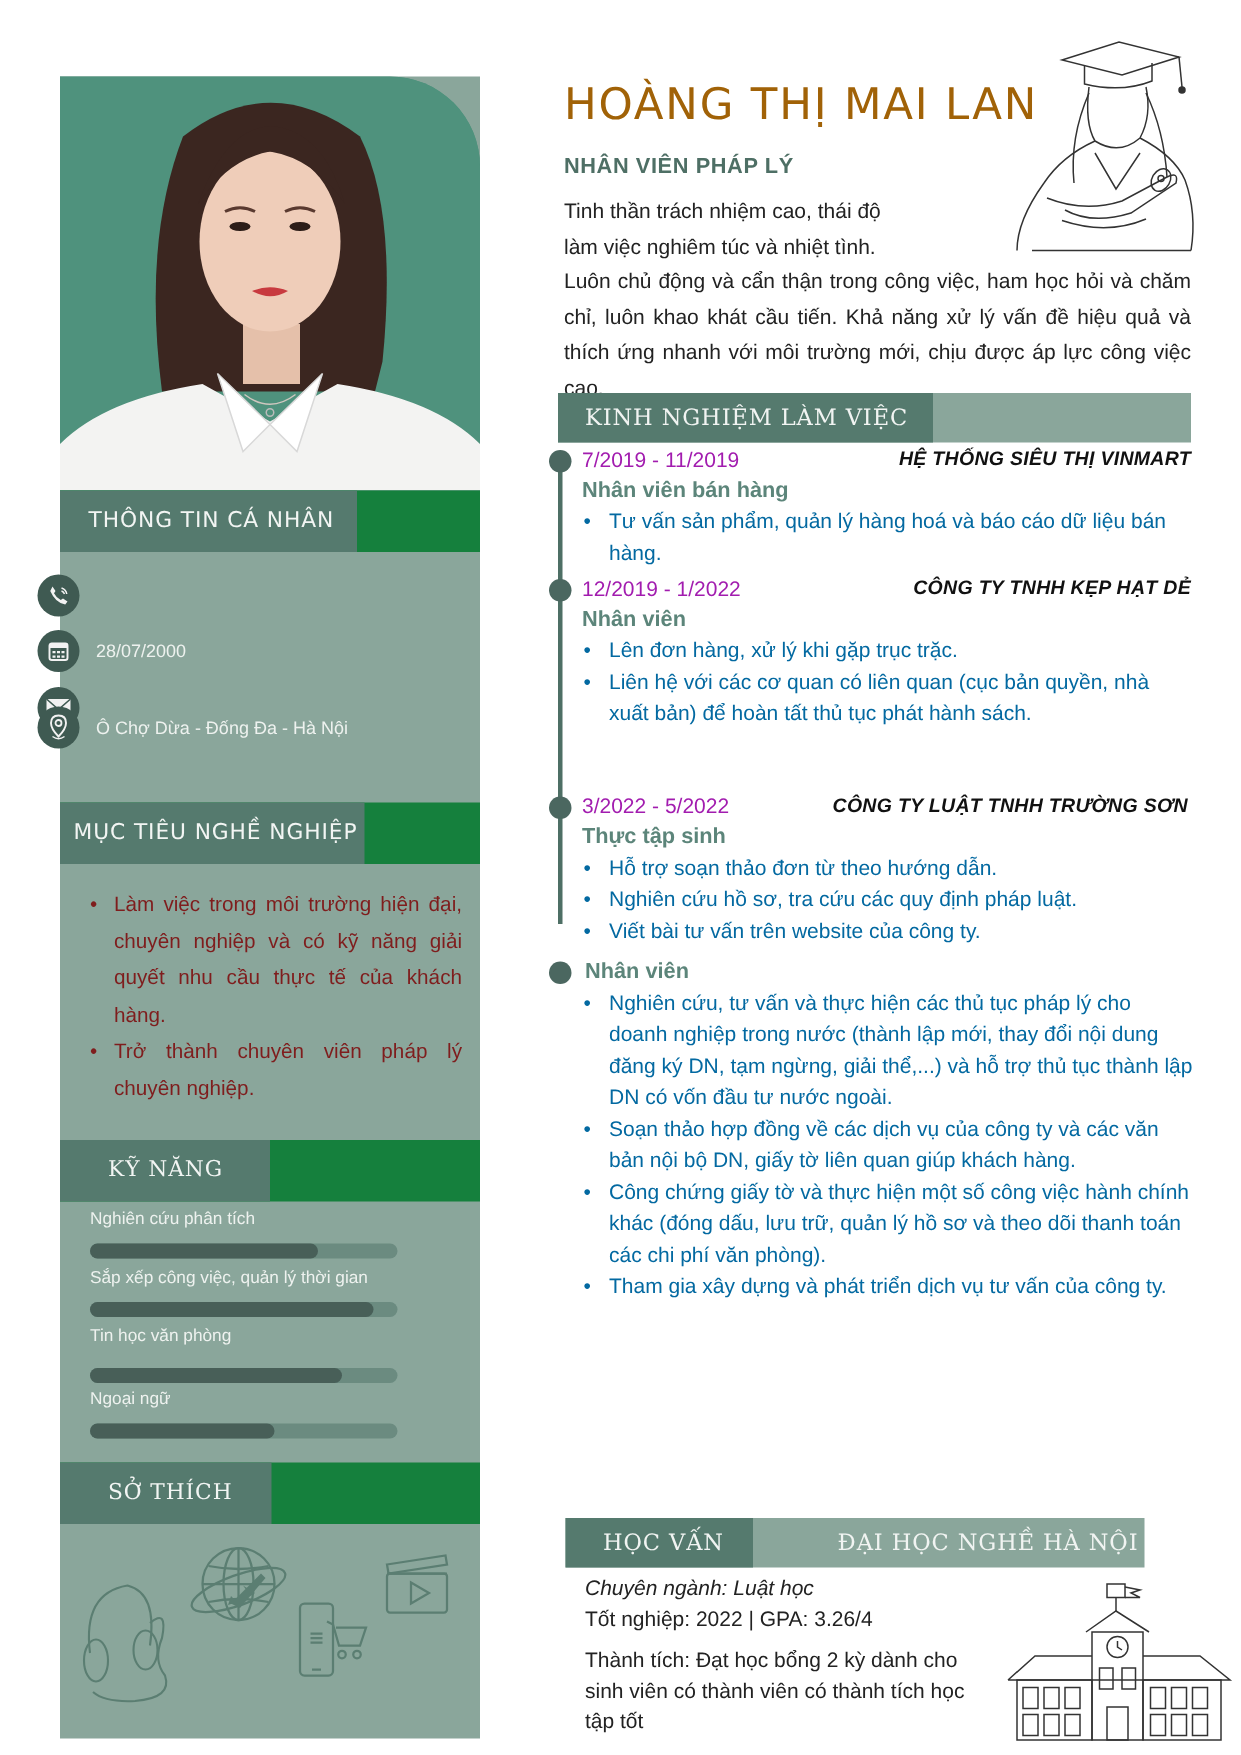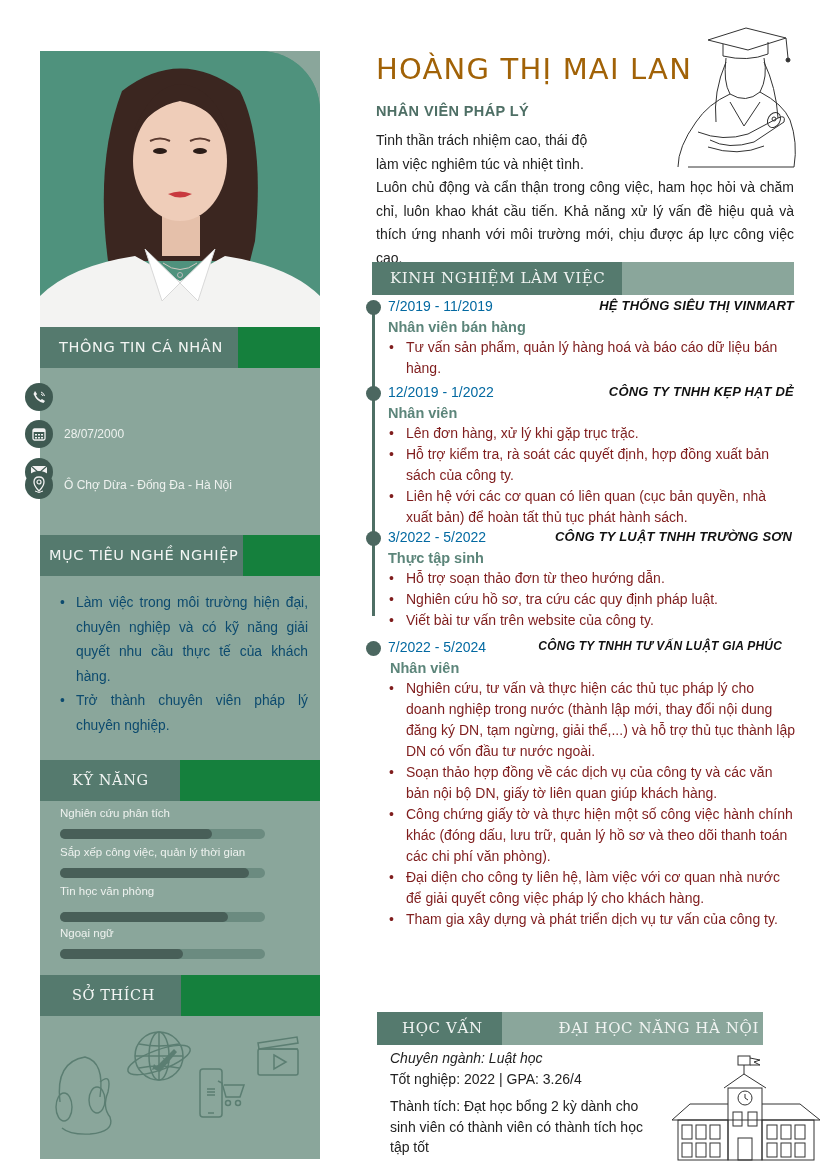--- a/index.html
+++ b/index.html
@@ -13,21 +13,21 @@
 
   .sec-bar { position: absolute; left: 0; width: 280px; height: 41px; background: #15803d; }
   .sec-bar .dark { position: absolute; left: 0; top: 0; height: 41px; background: #557a6e; }
   .sec-bar .lbl { position: absolute; top: 0; height: 41px; line-height: 41px; color: #f2f5f3; font-size: 14.5px; letter-spacing: 0.6px; white-space: nowrap; }
   .serif { font-family: "DejaVu Serif", serif; }
 
   .info-row { position: absolute; left: -15px; height: 30px; display: flex; align-items: center; }
   .info-icon { width: 28px; height: 28px; border-radius: 50%; background: #3f5a52; display: flex; align-items: center; justify-content: center; }
   .info-text { margin-left: 11px; color: #eef2ef; font-size: 12px; font-family: "Liberation Sans", sans-serif; }
 
-  .goal-list { position: absolute; left: 18px; top: 540px; width: 250px; color: #0c4a6e; font-size: 13.8px; line-height: 24.5px; text-align: justify; font-family: "Liberation Sans", sans-serif; }
+  .goal-list { position: absolute; left: 18px; top: 540px; width: 250px; color: #7f1d1d; font-size: 13.8px; line-height: 24.5px; text-align: justify; font-family: "Liberation Sans", sans-serif; }
   .goal-list li { list-style: none; position: relative; padding-left: 18px; }
   .goal-list li::before { content: "•"; position: absolute; left: 2px; top: 0; }
 
   .skill { position: absolute; left: 20px; width: 205px; }
   .skill-label { color: #eef2ef; font-size: 11.5px; font-family: "Liberation Sans", sans-serif; height: 18px; }
   .skill-track { width: 205px; height: 10px; border-radius: 5px; background: #6b8b80; position: relative; margin-top: 4px; }
   .skill-fill { position: absolute; left: 0; top: 0; height: 10px; border-radius: 5px; background: #485f58; }
 
   .hobbies { position: absolute; left: 0; top: 976px; width: 280px; height: 132px; }
 
@@ -39,25 +39,25 @@
   .grad-art { position: absolute; left: 668px; top: 22px; }
 
   .rbar { position: absolute; height: 33px; background: #8aa69b; }
   .rbar .dark { position: absolute; left: 0; top: 0; height: 33px; background: #557a6e; }
   .rbar .lbl { position: absolute; top: 0; height: 44px; line-height: 33px; color: #f1f4f2; font-size: 15px; letter-spacing: 0.6px; white-space: nowrap; }
 
   .timeline-line { position: absolute; left: 372px; top: 306px; width: 3px; height: 310px; background: #4e6f65; }
   .tl-dot { position: absolute; width: 15px; height: 15px; border-radius: 50%; background: #4b6760; }
   .job { position: absolute; left: 388px; width: 408px; font-family: "Liberation Sans", sans-serif; }
   .job-head { position: relative; height: 20px; }
-  .job-date { position: absolute; left: 0; top: 0; font-size: 14px; color: #0369a1; }
+  .job-date { position: absolute; left: 0; top: 0; font-size: 14px; color: #a21caf; }
   .job-company { position: absolute; right: 2px; top: 0; font-size: 13px; font-weight: bold; font-style: italic; color: #111; letter-spacing: 0.2px; }
   .job-title { font-size: 14.5px; font-weight: bold; color: #5c857a; height: 19px; line-height: 19px; }
   .job ul { list-style: none; }
-  .job li { position: relative; padding-left: 18px; font-size: 14px; line-height: 21px; color: #7f1d1d; }
+  .job li { position: relative; padding-left: 18px; font-size: 14px; line-height: 21px; color: #0369a1; }
   .job li::before { content: "•"; position: absolute; left: 1px; top: 0; }
 
   .edu { position: absolute; left: 390px; font-family: "Liberation Sans", sans-serif; font-size: 14px; color: #222; }
   .edu.major { top: 1050px; font-style: italic; }
   .edu.grad { top: 1071px; }
   .edu.ach { top: 1096px; width: 270px; line-height: 20.5px; }
   .school-art { position: absolute; left: 670px; top: 1052px; }
 </style>
 </head>
 <body>
@@ -278,57 +278,51 @@
 </div>
 
 <div class="job" style="top:384px;">
   <div class="job-head">
     <span class="job-date">12/2019 - 1/2022</span>
     <span class="job-company">CÔNG TY TNHH KẸP HẠT DẺ</span>
   </div>
   <div class="job-title">Nhân viên</div>
   <ul>
     <li>Lên đơn hàng, xử lý khi gặp trục trặc.</li>
-    <li>Hỗ trợ kiểm tra, rà soát các quyết định, hợp đồng xuất bản sách của công ty.</li>
     <li>Liên hệ với các cơ quan có liên quan (cục bản quyền, nhà xuất bản) để hoàn tất thủ tục phát hành sách.</li>
   </ul>
 </div>
 
 <div class="job" style="top:529px;">
   <div class="job-head">
     <span class="job-date">3/2022 - 5/2022</span>
     <span class="job-company" style="right:4px;">CÔNG TY LUẬT TNHH TRƯỜNG SƠN</span>
   </div>
   <div class="job-title">Thực tập sinh</div>
   <ul>
     <li>Hỗ trợ soạn thảo đơn từ theo hướng dẫn.</li>
     <li>Nghiên cứu hồ sơ, tra cứu các quy định pháp luật.</li>
     <li>Viết bài tư vấn trên website của công ty.</li>
   </ul>
 </div>
 
 <div class="job" style="top:639px;">
-  <div class="job-head">
-    <span class="job-date">7/2022 - 5/2024</span>
-    <span class="job-company" style="right:14px; font-size:12px;">CÔNG TY TNHH TƯ VẤN LUẬT GIA PHÚC</span>
-  </div>
   <div class="job-title" style="padding-left:2px;">Nhân viên</div>
   <ul>
     <li>Nghiên cứu, tư vấn và thực hiện các thủ tục pháp lý cho doanh nghiệp trong nước (thành lập mới, thay đổi nội dung đăng ký DN, tạm ngừng, giải thể,...) và hỗ trợ thủ tục thành lập DN có vốn đầu tư nước ngoài.</li>
     <li>Soạn thảo hợp đồng về các dịch vụ của công ty và các văn bản nội bộ DN, giấy tờ liên quan giúp khách hàng.</li>
     <li>Công chứng giấy tờ và thực hiện một số công việc hành chính khác (đóng dấu, lưu trữ, quản lý hồ sơ và theo dõi thanh toán các chi phí văn phòng).</li>
-    <li>Đại diện cho công ty liên hệ, làm việc với cơ quan nhà nước để giải quyết công việc pháp lý cho khách hàng.</li>
     <li>Tham gia xây dựng và phát triển dịch vụ tư vấn của công ty.</li>
   </ul>
 </div>
 
 <div class="rbar" style="left:377px; top:1012px; width:386px;padding-left:40px;">
   <div class="dark" style="width:125px;"></div>
   <span class="lbl serif" style="left:25px;">HỌC VẤN</span>
-  <span class="lbl serif" style="right:4px;">ĐẠI HỌC NĂNG HÀ NỘI</span>
+  <span class="lbl serif" style="right:4px;">ĐẠI HỌC NGHỀ HÀ NỘI</span>
 </div>
 
 <div class="edu major">Chuyên ngành: Luật học</div>
 <div class="edu grad">Tốt nghiệp: 2022 | GPA: 3.26/4</div>
 <div class="edu ach">Thành tích: Đạt học bổng 2 kỳ dành cho sinh viên có thành viên có thành tích học tập tốt</div>
 
 <svg class="school-art" width="152" height="110" viewBox="0 0 152 110">
   <g stroke="#333" stroke-width="1" fill="none">
     <rect x="68" y="4" width="12" height="9"></rect>
       <path d="M80 6 L90 8 L84 10 L90 13 L80 13"></path>

